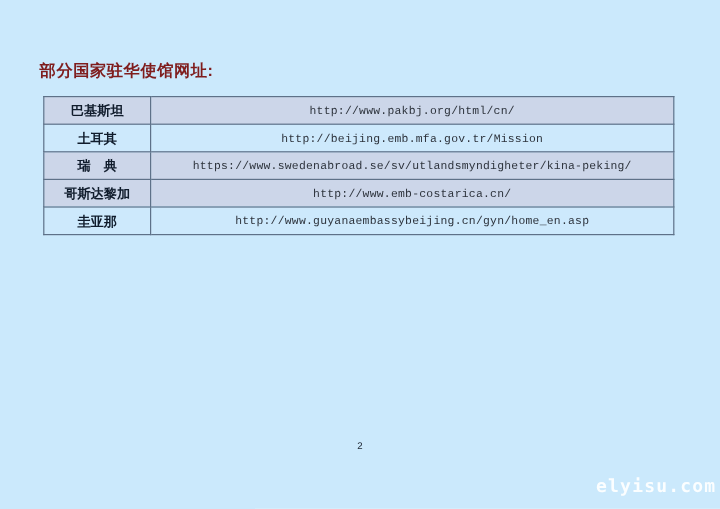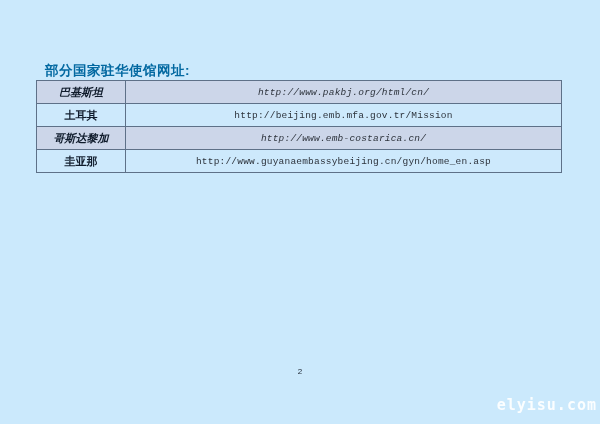--- a/index.html
+++ b/index.html
@@ -8,24 +8,24 @@
     width: 600px;
     height: 424px;
     background: #cbe9fc;
     font-family: "Liberation Sans", "DejaVu Sans", sans-serif;
     overflow: hidden;
   }
   .title {
     position: absolute;
     left: 33px;
     top: 50px;
-    margin: 12px;
+    margin: 0;
     font-size: 13.5px;
     font-weight: bold;
-    color: #0369a1;
+    color: #7f1d1d;
     letter-spacing: 0.5px;
   }
   .embassy-table {
     position: absolute;
     left: 36px;
     top: 80px;
     width: 526px;
     border-collapse: collapse;
     table-layout: fixed;
     border: 1px solid #3e5068;
@@ -45,21 +45,21 @@
     color: #101c2c;
     white-space: pre;
   }
   .embassy-table td.url {
     font-family: "Liberation Mono", "DejaVu Sans Mono", monospace;
     font-size: 9.5px;
     color: #2d333c;
     letter-spacing: 0.2px;
     white-space: nowrap;
   }
-  .embassy-table tr.odd td  { background: #ccd6e9; font-style: italic; }
+  .embassy-table tr.odd td  { background: #ccd6e9; }
   .embassy-table tr.even td { background: #cde9fc; margin-top: 45px; }
   .page-number {
     position: absolute;
     left: 0;
     right: 0;
     top: 367px;
     text-align: center;
     font-size: 8px;
     color: #1b2430;
   }
@@ -85,20 +85,24 @@
     <tbody>
       <tr class="odd">
         <td class="country">巴基斯坦</td>
         <td class="url">http://www.pakbj.org/html/cn/</td>
       </tr>
       <tr class="even">
         <td class="country">土耳其</td>
         <td class="url">http://beijing.emb.mfa.gov.tr/Mission</td>
       </tr>
       <tr class="odd">
+        <td class="country">瑞　典</td>
+        <td class="url">https://www.swedenabroad.se/sv/utlandsmyndigheter/kina-peking/</td>
+      </tr>
+      <tr class="odd">
         <td class="country">哥斯达黎加</td>
         <td class="url">http://www.emb-costarica.cn/</td>
       </tr>
       <tr class="even">
         <td class="country">圭亚那</td>
         <td class="url">http://www.guyanaembassybeijing.cn/gyn/home_en.asp</td>
       </tr>
     </tbody>
   </table>
 

